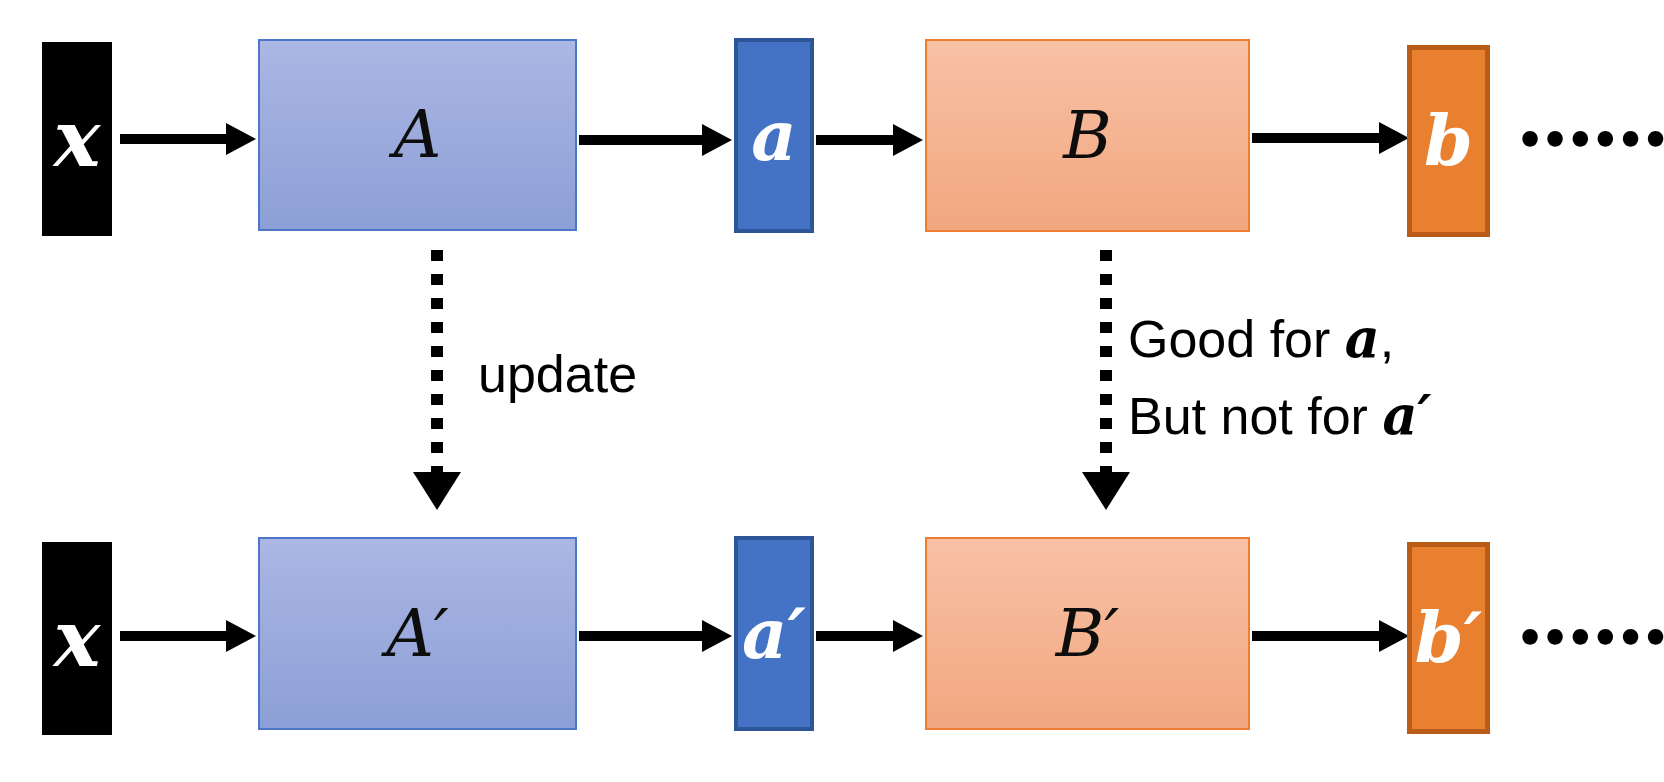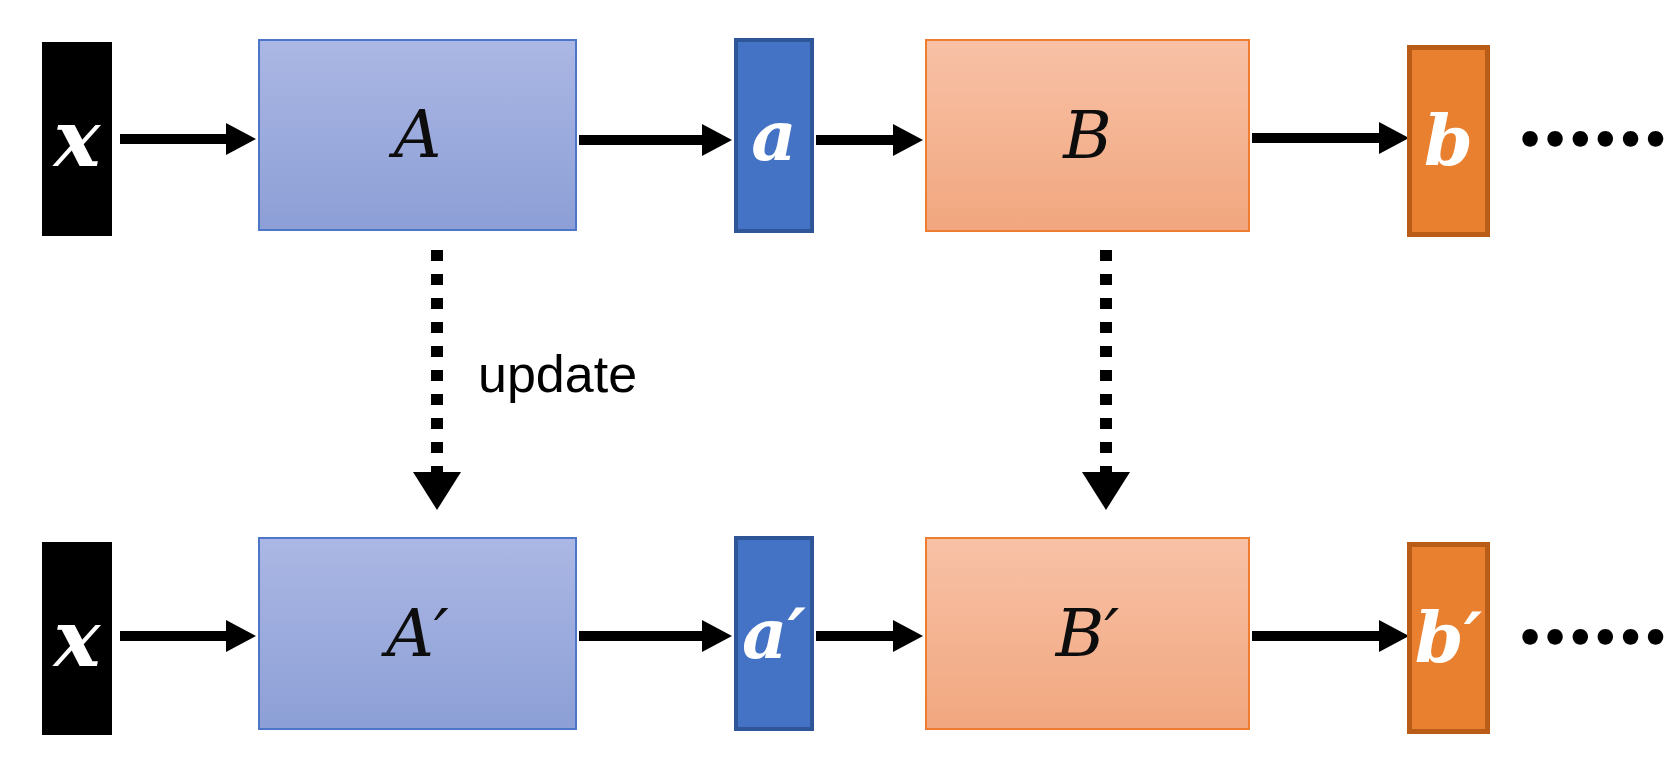--- a/index.html
+++ b/index.html
@@ -120,20 +120,24 @@
   <div class="dots" style="left:1516px;top:112px">••••••</div>
 
   <div class="dash-line" style="left:431px;top:250px;height:224px"></div>
   <div class="dash-head" style="left:413px;top:472px"></div>
 
   <div class="note-text" style="left:478px;top:336px">update</div>
 
   <div class="dash-line" style="left:1100px;top:250px;height:224px"></div>
   <div class="dash-head" style="left:1082px;top:472px"></div>
 
+  <div class="note-text" style="left:1128px;top:300px">
+    <div><span>Good for </span><span class="mathv">a</span><span>,</span></div>
+    <div><span>But not for </span><span class="mathv">a′</span></div>
+  </div>
 
   <div class="box black-box" style="left:42px;top:542px;width:70px;height:193px">
     <span class="lbl">x</span>
   </div>
 
   <div class="shaft" style="left:120px;top:631px;width:108px"></div>
   <div class="head" style="left:226px;top:620px"></div>
 
   <div class="box blue-big" style="left:258px;top:537px;width:319px;height:193px">
     <span class="lbl">A′</span>

